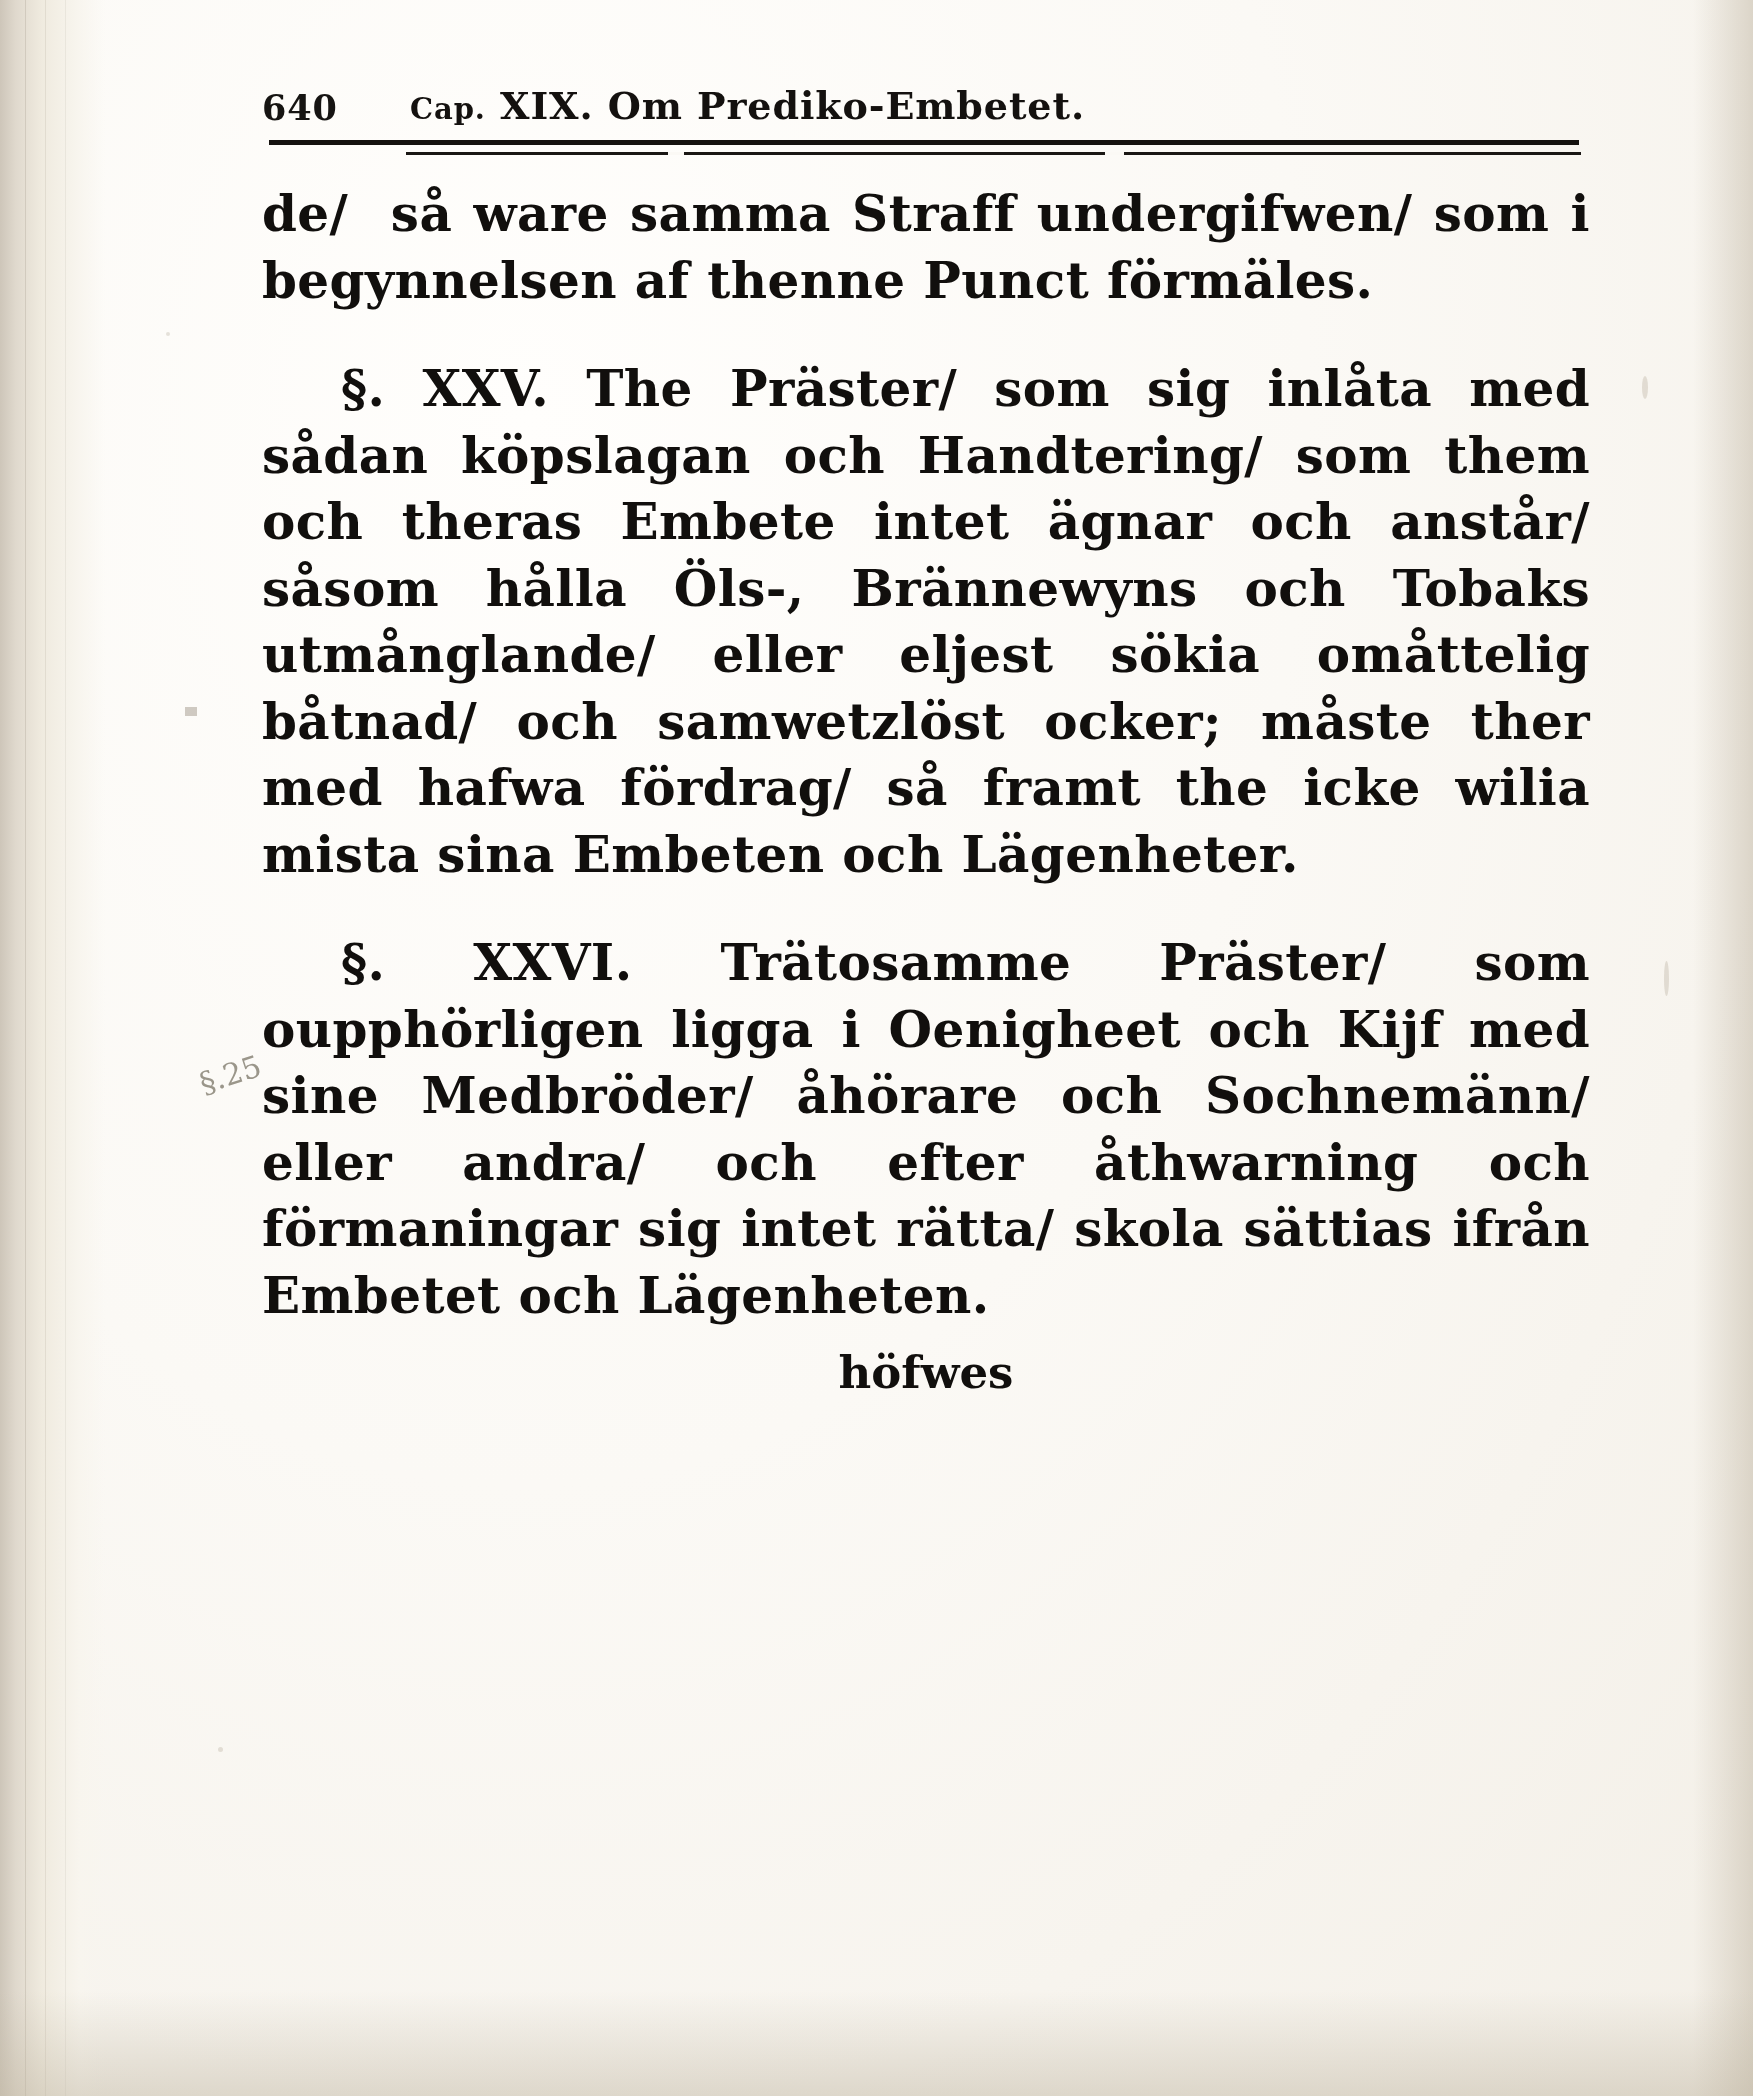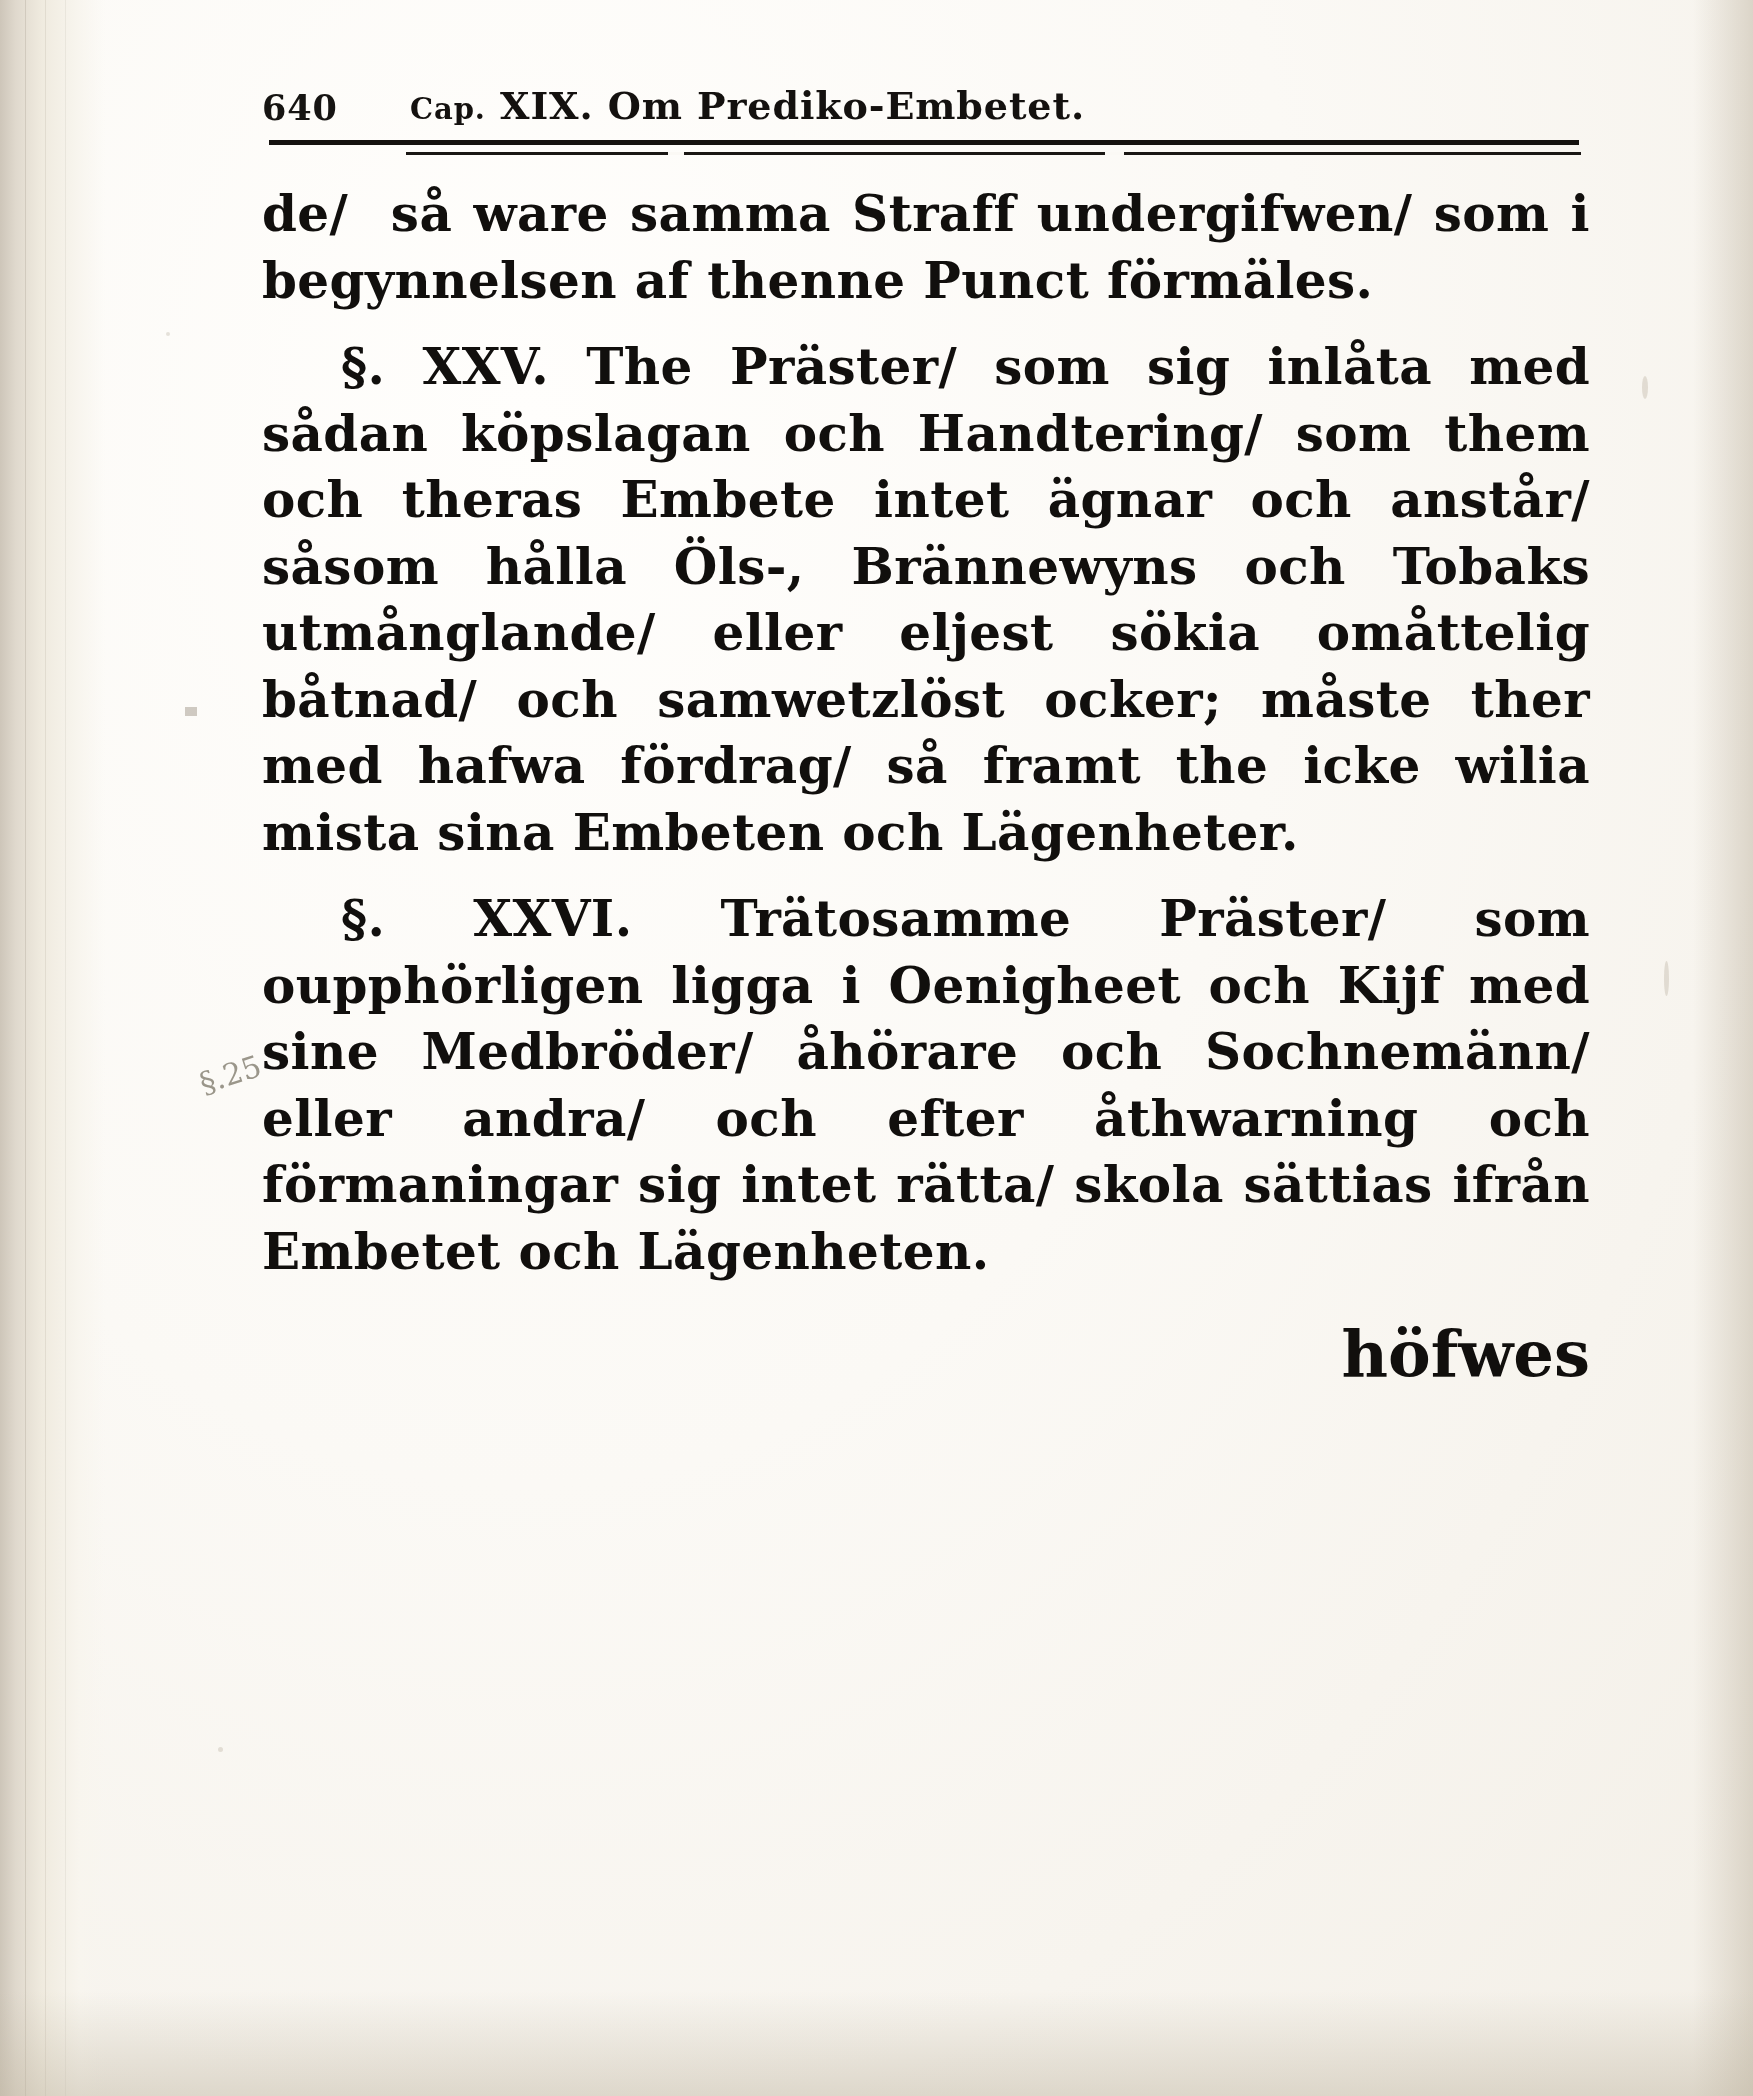--- a/index.html
+++ b/index.html
@@ -112,36 +112,36 @@
     background: #fbf9f5;
   }
   .rule-b::after {
     content: "";
     position: absolute;
     left: 699px; top: 0; width: 19px; height: 3.5px;
     background: #fbf9f5;
   }
 
   .para {
-    margin-top: 20px;
+    margin-top: 42px;
     font-size: 50px;
     line-height: 1.33;
     color: #110f0d;
     letter-spacing: 0.4px;
     text-align: justify;
     text-justify: inter-word;
     font-weight: 600;
   }
   .para.first { margin-top: 22px; }
   .para .indent { display: inline-block; width: 79px; }
   .para .sect { font-weight: bold; }
   .lastline {
-    text-align: right;
-    margin-top: 31px;
-    font-size: 64px;
+    text-align: center;
+    margin-top: 17px;
+    font-size: 45px;
     color: #110f0d;
     font-weight: 600;
   }
 
   
   .pencil {
     position: absolute;
     left: 199px;
     top: 1057px;
     font-family: "DejaVu Serif", serif;

